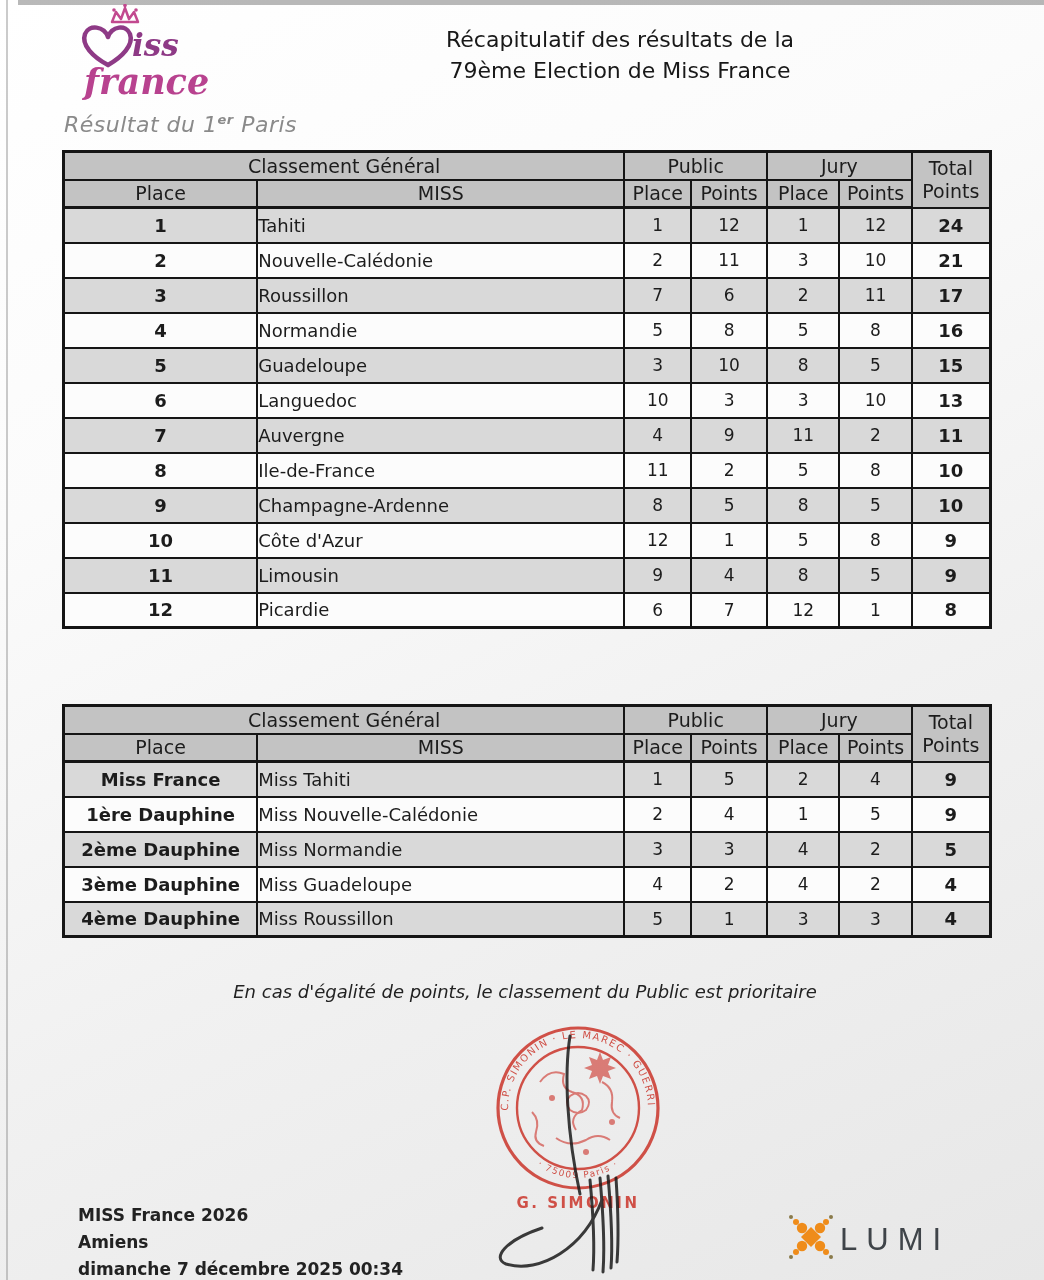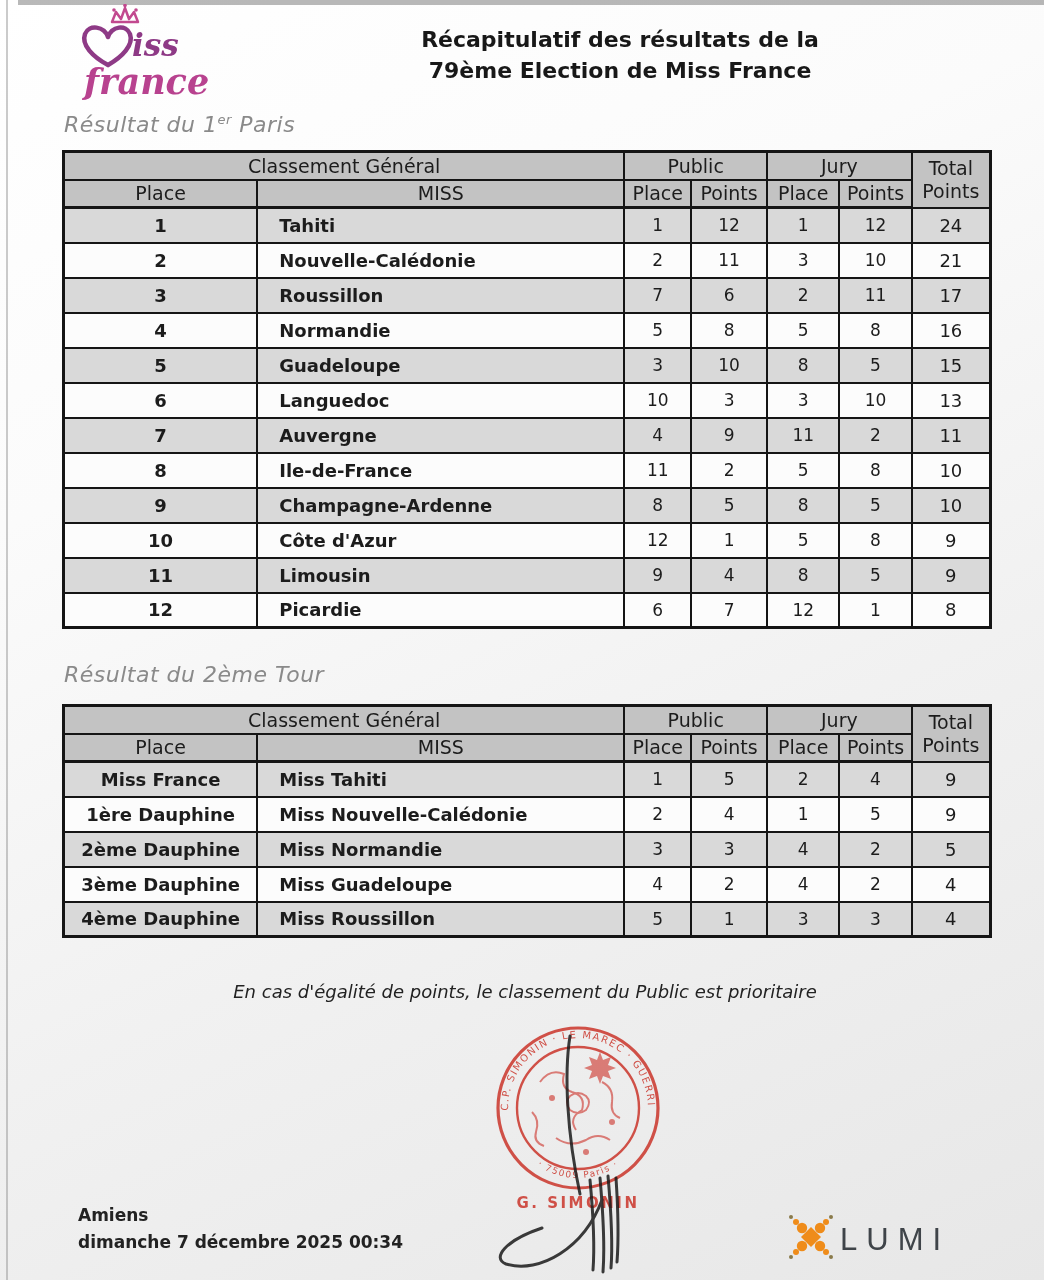--- a/index.html
+++ b/index.html
@@ -14,29 +14,29 @@
     background:linear-gradient(155deg,#ffffff 0%,#fbfbfb 30%,#f1f1f1 62%,#e7e7e7 100%);
     overflow:hidden;
   }
   .photo-edge-top { position:absolute; left:18px; top:0; right:0; height:5px; background:rgba(80,80,80,.40); }
   .photo-edge-left { position:absolute; left:6px; top:0; bottom:0; width:2px; background:rgba(140,140,140,.45); }
 
   
   .logo { position:absolute; left:58px; top:4px; width:150px; height:100px; }
   .doc-title {
     position:absolute; left:360px; top:24px; width:520px;
-    text-align:center; font-size:22px; font-weight:700; line-height:31px; color:#181818;
+    text-align:center; font-size:22px; font-weight:400; line-height:31px; color:#181818;
   }
 
   
   .section-heading {
     position:absolute; left:64px; font-style:italic; color:#8a8a8a;
     font-size:22px; letter-spacing:.5px;
   }
-  .section-heading sup { font-size:13px; vertical-align:super; }
+  .section-heading sup { font-size:13px; vertical-align:super;font-weight:bold; }
   .heading-1 { top:112px; }
   .heading-2 { top:662px; }
 
   
   table.results {
     position:absolute; left:62px; width:930px;
     border-collapse:collapse; table-layout:fixed;
     border:3px solid #151515;
   }
   .table-1 { top:150px; }
@@ -46,22 +46,22 @@
     background:#c3c3c3; font-weight:400; font-size:19px; height:28px; text-align:center;
   }
   table.results thead tr.sub-row th { border-bottom:3px solid #151515; }
   th.total-head { font-size:17px; line-height:1.2; font-weight:400; }
   th.total-head span { display:block; }
   table.results tbody td { text-align:center; font-size:17px; height:35px; }
   .table-2 tbody td { height:43px; font-size:18px; }
   table.results tbody tr:nth-child(odd)  { background:#d9d9d9; }
   table.results tbody tr:nth-child(even) { background:#fcfcfc; }
   table.results tbody td:nth-child(1) { font-weight:700; font-size:18px; }
-  table.results tbody td:nth-child(2) { text-align:left; padding-left:21px; font-weight:700; font-size:18px; }
-  table.results tbody td:nth-child(7) { font-weight:400; font-size:18px; }
+  table.results tbody td:nth-child(2) { text-align:left; padding-left:0; font-weight:400; font-size:18px; }
+  table.results tbody td:nth-child(7) { font-weight:700; font-size:18px; }
 
   .tie-note {
     position:absolute; left:62px; width:926px; text-align:center;
     font-style:italic; font-size:18px; color:#222;
   }
   .note-1 { top:629px; }
   .note-2 { top:981px; }
 
   
   .stamp { position:absolute; left:452px; top:1012px; width:256px; height:268px; }
@@ -242,21 +242,20 @@
           <td>6</td>
           <td>7</td>
           <td>12</td>
           <td>1</td>
           <td>8</td>
         </tr>
       </tbody>
   </table>
 
 
-  <div class="section-heading heading-2">Résultat du 2ème Tour</div>
 
   <table class="results table-2">
     <colgroup>
       <col style="width:20.9%">
         <col style="width:39.6%">
         <col style="width:7.2%">
       <col style="width:8.2%">
         <col style="width:7.8%">
         <col style="width:7.8%">
         <col style="width:8.5%">
@@ -360,20 +359,21 @@
       <path d="M118,24 C112,62 115,122 128,182"></path>
       <path d="M138,168 C141,200 143,232 141,258"></path>
       <path d="M148,166 C151,200 153,234 151,260"></path>
       <path d="M156,164 C159,198 161,230 159,256"></path>
       <path d="M164,166 C166,196 167,224 165,250"></path>
       <path d="M150,188 C132,236 88,262 54,252 C39,246 54,228 90,216"></path>
     </g>
   </svg>
 
   <div class="footer-left">
+    <div>MISS France 2026</div>
     <div>Amiens</div>
     <div>dimanche 7 décembre 2025 00:34</div>
   </div>
 
   <div class="lumi">
     <svg class="lumi-icon" width="54" height="54" viewBox="0 0 54 54">
       <g fill="#ef8c1a">
         <path d="M27,17 L37,27 L27,37 L17,27 Z"></path>
         <circle cx="18" cy="18" r="5.2"></circle>
         <circle cx="36" cy="18" r="5.2"></circle>

